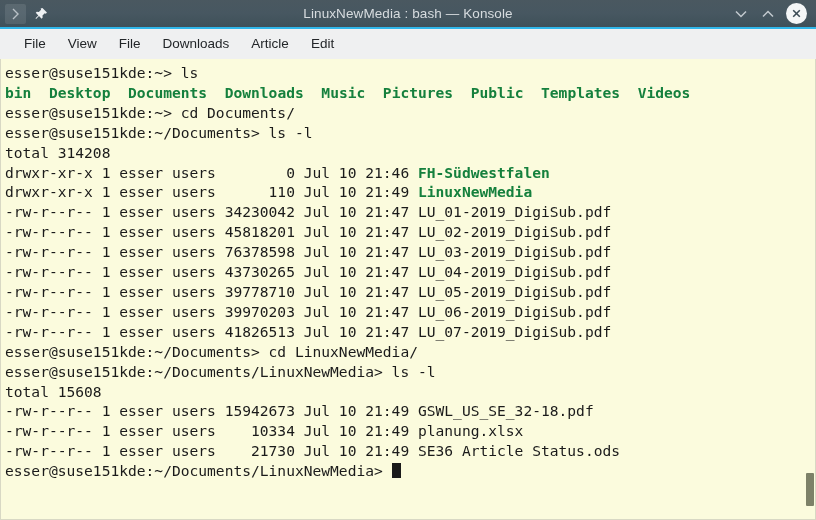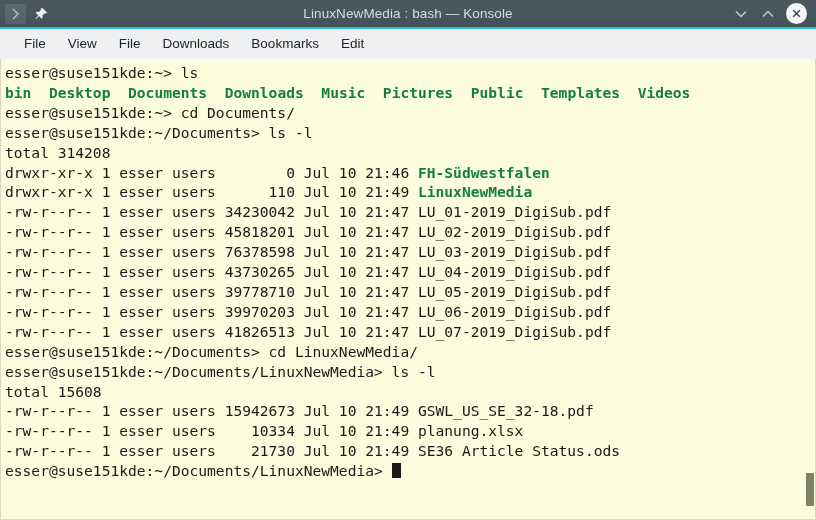--- a/index.html
+++ b/index.html
@@ -200,21 +200,21 @@
         </svg>
       </div>
     </div>
   </div>
 
   <div class="menubar">
     <div class="menu-item">File</div>
     <div class="menu-item">View</div>
     <div class="menu-item">File</div>
     <div class="menu-item">Downloads</div>
-    <div class="menu-item">Bookmarks</div>
+    <div class="menu-item">Article</div>
     <div class="menu-item">Edit</div>
   </div>
 
   <div class="terminal">
     <div class="term-lines" id="term-output"><div class="line">esser@suse151kde:~&gt; ls</div><div class="line"><span class="dir">bin</span><span>  </span><span class="dir">Desktop</span><span>  </span><span class="dir">Documents</span><span>  </span><span class="dir">Downloads</span><span>  </span><span class="dir">Music</span><span>  </span><span class="dir">Pictures</span><span>  </span><span class="dir">Public</span><span>  </span><span class="dir">Templates</span><span>  </span><span class="dir">Videos</span></div><div class="line">esser@suse151kde:~&gt; cd Documents/</div><div class="line">esser@suse151kde:~/Documents&gt; ls -l</div><div class="line">total 314208</div><div class="line"><span>drwxr-xr-x 1 esser users        0 Jul 10 21:46 </span><span class="dir">FH-Südwestfalen</span></div><div class="line"><span>drwxr-xr-x 1 esser users      110 Jul 10 21:49 </span><span class="dir">LinuxNewMedia</span></div><div class="line">-rw-r--r-- 1 esser users 34230042 Jul 10 21:47 LU_01-2019_DigiSub.pdf</div><div class="line">-rw-r--r-- 1 esser users 45818201 Jul 10 21:47 LU_02-2019_DigiSub.pdf</div><div class="line">-rw-r--r-- 1 esser users 76378598 Jul 10 21:47 LU_03-2019_DigiSub.pdf</div><div class="line">-rw-r--r-- 1 esser users 43730265 Jul 10 21:47 LU_04-2019_DigiSub.pdf</div><div class="line">-rw-r--r-- 1 esser users 39778710 Jul 10 21:47 LU_05-2019_DigiSub.pdf</div><div class="line">-rw-r--r-- 1 esser users 39970203 Jul 10 21:47 LU_06-2019_DigiSub.pdf</div><div class="line">-rw-r--r-- 1 esser users 41826513 Jul 10 21:47 LU_07-2019_DigiSub.pdf</div><div class="line">esser@suse151kde:~/Documents&gt; cd LinuxNewMedia/</div><div class="line">esser@suse151kde:~/Documents/LinuxNewMedia&gt; ls -l</div><div class="line">total 15608</div><div class="line">-rw-r--r-- 1 esser users 15942673 Jul 10 21:49 GSWL_US_SE_32-18.pdf</div><div class="line">-rw-r--r-- 1 esser users    10334 Jul 10 21:49 planung.xlsx</div><div class="line">-rw-r--r-- 1 esser users    21730 Jul 10 21:49 SE36 Article Status.ods</div><div class="line"><span>esser@suse151kde:~/Documents/LinuxNewMedia&gt; </span><span class="cursor"></span></div></div>
 
     <div class="scrollbar-track">
       <div class="scrollbar-thumb" id="sb-thumb" style="top: 414px; height: 33px; background: rgb(125, 129, 104);"></div>
     </div>
   </div>

